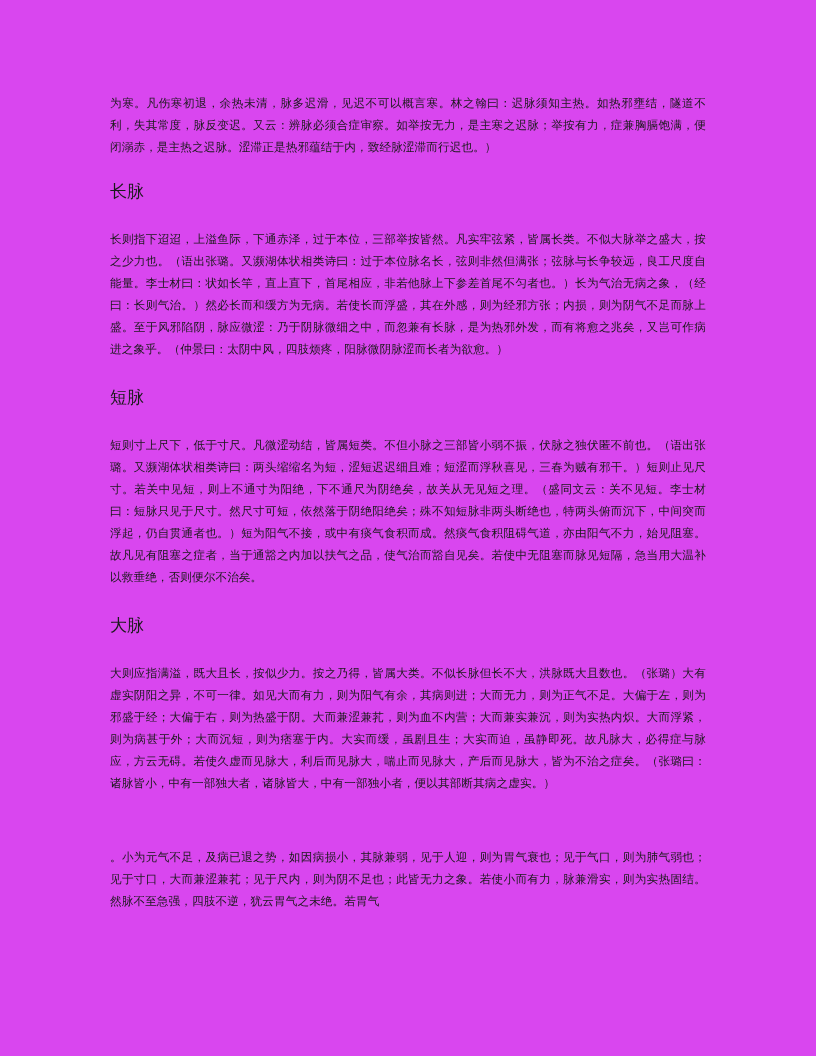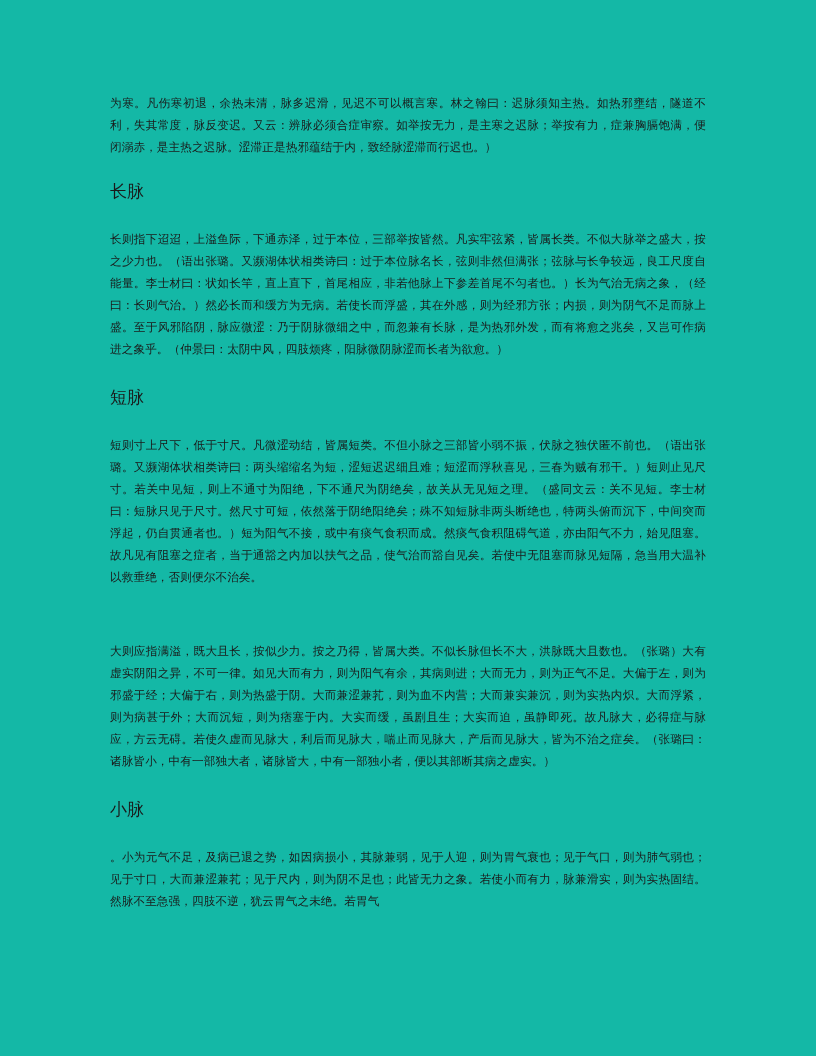--- a/index.html
+++ b/index.html
@@ -5,21 +5,21 @@
 <style>
   html, body {
     margin: 0;
     padding: 0;
     background: #ffffff;
   }
   .page {
     position: relative;
     width: 816px;
     height: 1056px;
-    background: #14b8a6;
+    background: #d946ef;
     margin: 0 auto;
     overflow: hidden;
     box-sizing: border-box;
   }
   .content {
     position: absolute;
     left: 110px;
     top: 92px;
     width: 596px;
   }
@@ -68,23 +68,23 @@
     <p class="para body">长则指下迢迢，上溢鱼际，下通赤泽，过于本位，三部举按皆然。凡实牢弦紧，皆属长类。不似大脉举之盛大，按之少力也。（语出张璐。又濒湖体状相类诗曰：过于本位脉名长，弦则非然但满张；弦脉与长争较远，良工尺度自能量。李士材曰：状如长竿，直上直下，首尾相应，非若他脉上下参差首尾不匀者也。）长为气治无病之象，（经曰：长则气治。）然必长而和缓方为无病。若使长而浮盛，其在外感，则为经邪方张；内损，则为阴气不足而脉上盛。至于风邪陷阴，脉应微涩：乃于阴脉微细之中，而忽兼有长脉，是为热邪外发，而有将愈之兆矣，又岂可作病进之象乎。（仲景曰：太阴中风，四肢烦疼，阳脉微阴脉涩而长者为欲愈。）</p>
 
     <div class="gap-body-to-head"></div>
 
     <h2 class="heading">短脉</h2>
     <div class="gap-head-to-body"></div>
     <p class="para body">短则寸上尺下，低于寸尺。凡微涩动结，皆属短类。不但小脉之三部皆小弱不振，伏脉之独伏匿不前也。（语出张璐。又濒湖体状相类诗曰：两头缩缩名为短，涩短迟迟细且难；短涩而浮秋喜见，三春为贼有邪干。）短则止见尺寸。若关中见短，则上不通寸为阳绝，下不通尺为阴绝矣，故关从无见短之理。（盛同文云：关不见短。李士材曰：短脉只见于尺寸。然尺寸可短，依然落于阴绝阳绝矣；殊不知短脉非两头断绝也，特两头俯而沉下，中间突而浮起，仍自贯通者也。）短为阳气不接，或中有痰气食积而成。然痰气食积阻碍气道，亦由阳气不力，始见阻塞。故凡见有阻塞之症者，当于通豁之内加以扶气之品，使气治而豁自见矣。若使中无阻塞而脉见短隔，急当用大温补以救垂绝，否则便尔不治矣。</p>
 
     <div class="gap-body-to-head"></div>
 
+    <h2 class="heading">大脉</h2>
     <div class="gap-head-to-body"></div>
     <p class="para body">大则应指满溢，既大且长，按似少力。按之乃得，皆属大类。不似长脉但长不大，洪脉既大且数也。（张璐）大有虚实阴阳之异，不可一律。如见大而有力，则为阳气有余，其病则进；大而无力，则为正气不足。大偏于左，则为邪盛于经；大偏于右，则为热盛于阴。大而兼涩兼芤，则为血不内营；大而兼实兼沉，则为实热内炽。大而浮紧，则为病甚于外；大而沉短，则为痞塞于内。大实而缓，虽剧且生；大实而迫，虽静即死。故凡脉大，必得症与脉应，方云无碍。若使久虚而见脉大，利后而见脉大，喘止而见脉大，产后而见脉大，皆为不治之症矣。（张璐曰：诸脉皆小，中有一部独大者，诸脉皆大，中有一部独小者，便以其部断其病之虚实。）</p>
 
     <div class="gap-body-to-head"></div>
 
-    <h2 class="heading">小脉</h2>
     <div class="gap-head-to-body"></div>
     <p class="para body tight">。小为元气不足，及病已退之势，如因病损小，其脉兼弱，见于人迎，则为胃气衰也；见于气口，则为肺气弱也；见于寸口，大而兼涩兼芤；见于尺内，则为阴不足也；此皆无力之象。若使小而有力，脉兼滑实，则为实热固结。然脉不至急强，四肢不逆，犹云胃气之未绝。若胃气</p>
 
   </div>
 </div>
 
 </body></html>

